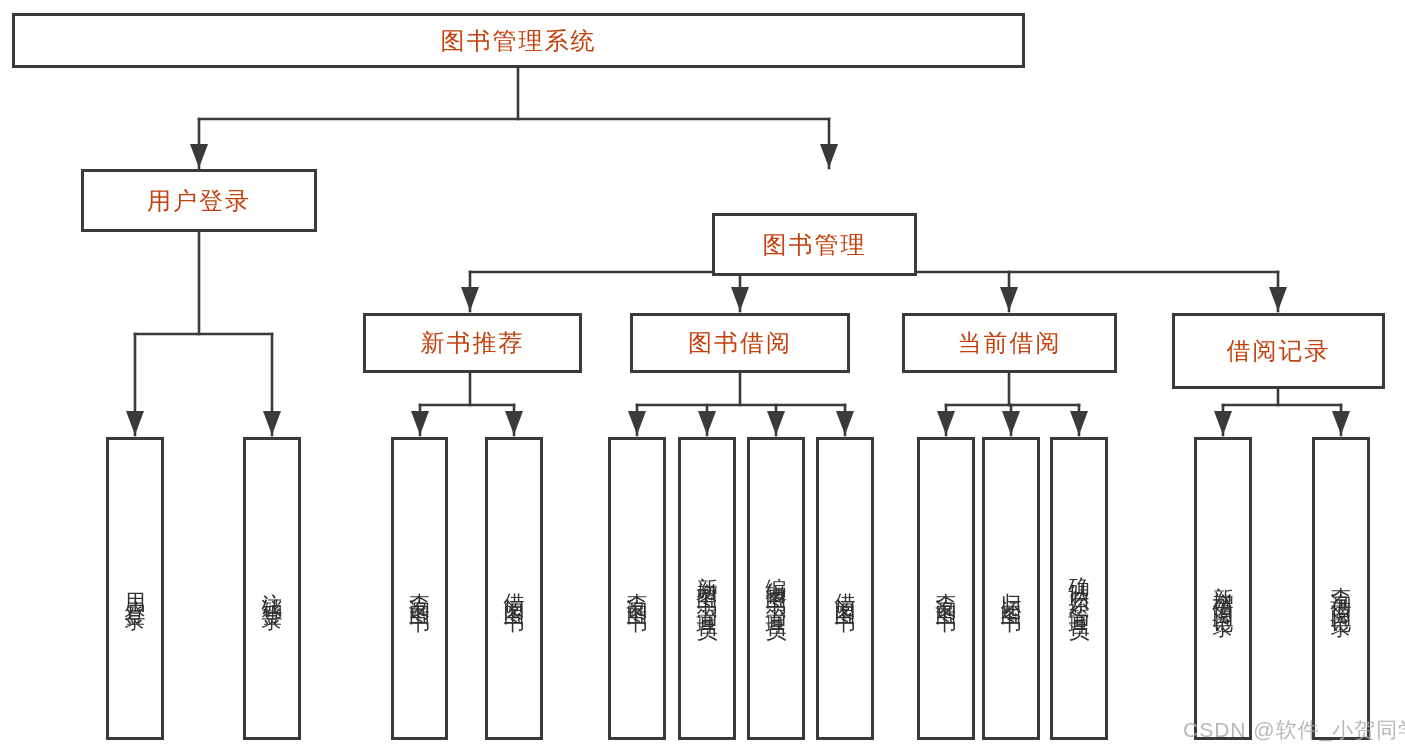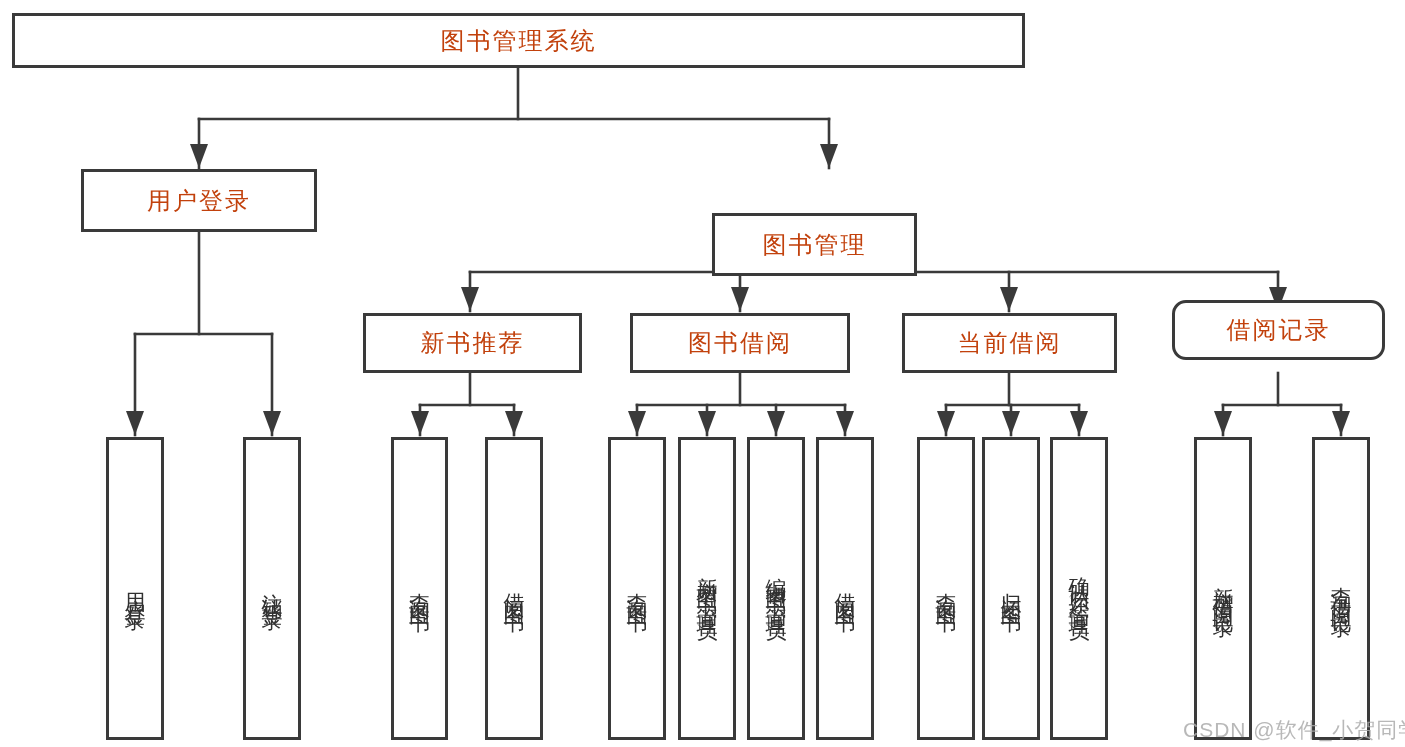--- a/index.html
+++ b/index.html
@@ -104,21 +104,21 @@
 
   <div class="box" style="left:630px;top:313px;width:220px;height:60px;">
     <span class="hl">图书借阅</span>
   </div>
   <div class="box" style="left:363px;top:313px;width:219px;height:60px;">
     <span class="hl">新书推荐</span>
   </div>
   <div class="box" style="left:902px;top:313px;width:215px;height:60px;text-align:center;">
     <span class="hl">当前借阅</span>
   </div>
-  <div class="box" style="left:1172px;top:300px;width:213px;height:60px;border-radius:14px;">
+  <div class="box" style="left:1172px;top:313px;width:213px;height:76px;">
     <span class="hl">借阅记录</span>
   </div>
 
   <div class="box" style="left:106px;top:437px;width:58px;height:303px;">
     <span class="vl">用户登录</span>
   </div>
   <div class="box" style="left:243px;top:437px;width:58px;height:303px;">
     <span class="vl">注销登录</span>
   </div>
 

